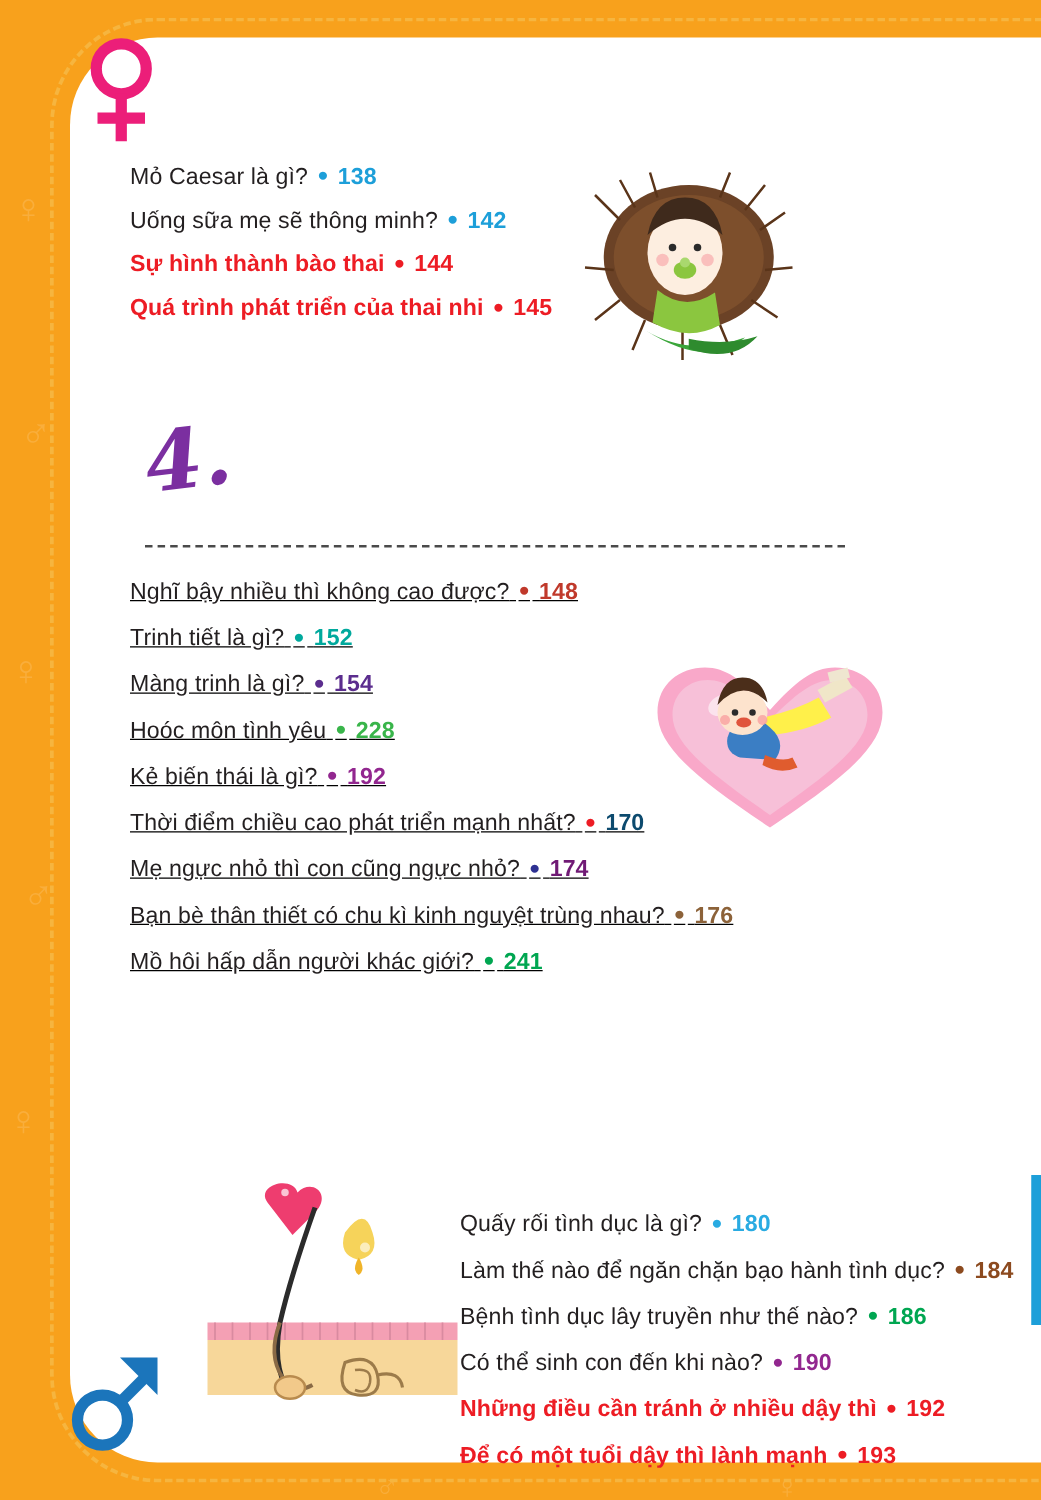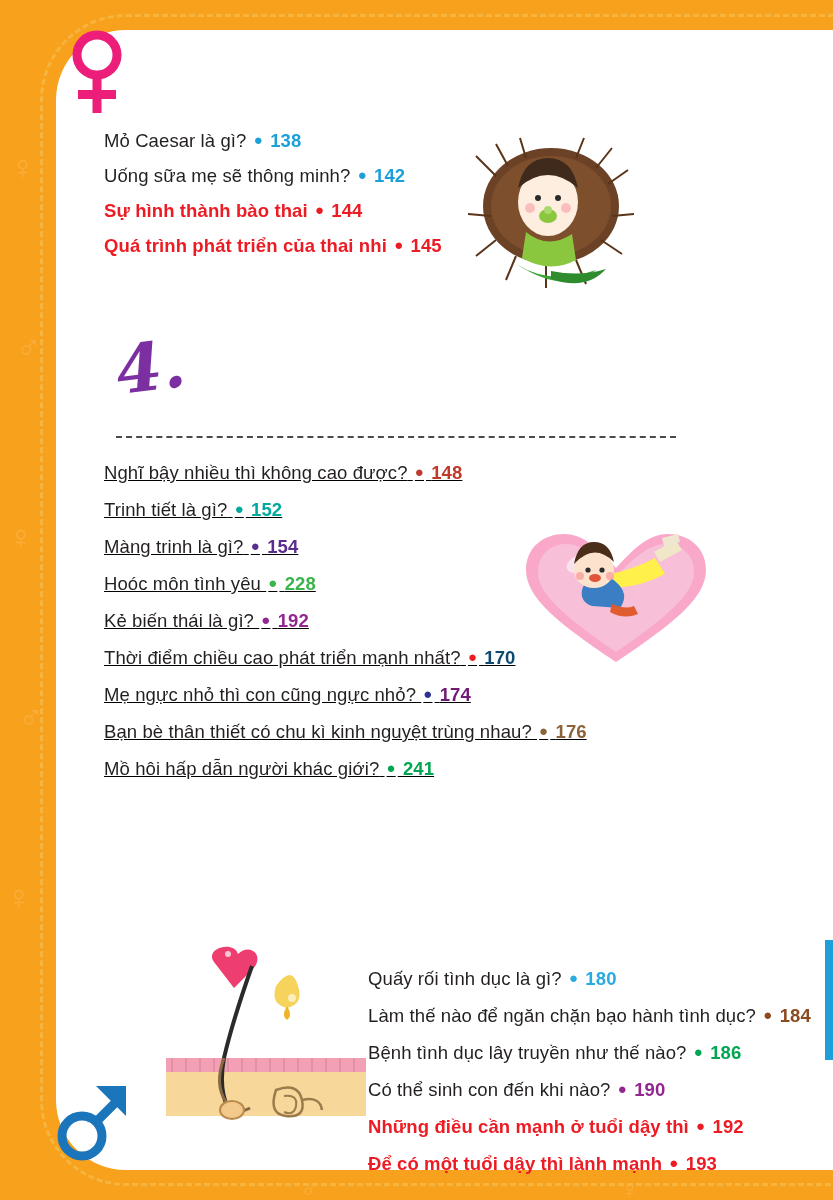--- a/index.html
+++ b/index.html
@@ -342,21 +342,21 @@
         <span>Bệnh tình dục lây truyền như thế nào?</span>
         <span class="bullet" style="color:#00a651">●</span>
         <span class="pg" style="color:#00a651">186</span>
       </div>
       <div class="entry">
         <span>Có thể sinh con đến khi nào?</span>
         <span class="bullet" style="color:#92278f">●</span>
         <span class="pg" style="color:#92278f">190</span>
       </div>
       <div class="entry red">
-        <span>Những điều cần mạnh ở tuổi dậy thì</span>
+        <span>Những điều cần tránh ở nhiều dậy thì</span>
         <span class="bullet">●</span>
         <span class="pg">192</span>
       </div>
       <div class="entry red">
         <span>Để có một tuổi dậy thì lành mạnh</span>
         <span class="bullet">●</span>
         <span class="pg">193</span>
       </div>
     </div>
 

